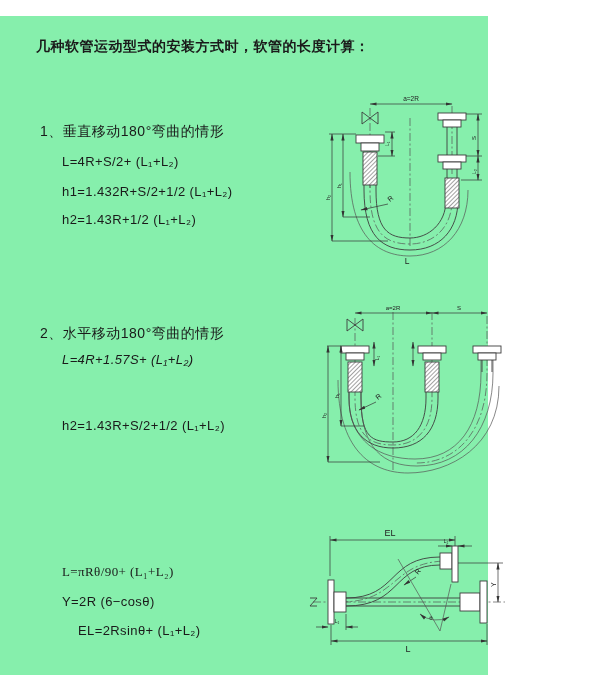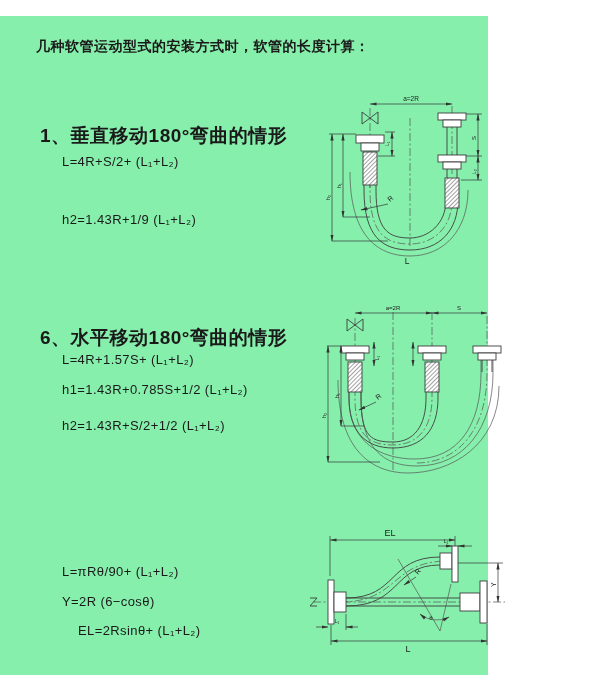--- a/index.html
+++ b/index.html
@@ -1,20 +1,20 @@
 <!DOCTYPE html>
 <html><head>
 <meta charset="utf-8">
 <style>
   * { margin:0; padding:0; box-sizing:border-box; }
   html,body { width:600px; height:675px; background:#ffffff; overflow:hidden;
     font-family:"Liberation Sans","DejaVu Sans",sans-serif; color:#1a1a1a; }
   .page { position:relative; width:488px; height:675px; background:#86efac;margin-top:16px; }
   .title { position:absolute; left:36px; top:22px; font-size:14px; font-weight:700; letter-spacing:0.5px; }
-  .sec-heading { position:absolute; font-size:19px; font-weight:700; letter-spacing:0.5px; }
+  .sec-heading { position:absolute; font-size:14px; font-weight:400; letter-spacing:0.5px; }
   .formula { position:absolute; font-size:13px; font-weight:500; letter-spacing:0.4px; white-space:pre; }
   svg { position:absolute; overflow:visible; }
   svg text { font-family:"Liberation Sans","DejaVu Sans",sans-serif; fill:#222; }
   .ln  { stroke:#3d3d3d; stroke-width:0.9; fill:none; }
   .thin{ stroke:#555;    stroke-width:0.7; fill:none; }
   .dim { stroke:#333;    stroke-width:0.7; fill:none; }
   .cl  { stroke:#555; stroke-width:0.7; fill:none; stroke-dasharray:8 2.5 2 2.5; }
   .fit { stroke:#3d3d3d; stroke-width:0.9; fill:#ffffff; }
   .braid { stroke:#3d3d3d; stroke-width:0.9; fill:url(#hatch); }
 </style>
@@ -35,21 +35,22 @@
       <marker id="arrS" markerWidth="8" markerHeight="6" refX="0.5" refY="2" orient="auto" markerUnits="userSpaceOnUse">
         <path d="M7,0.4 L0,2 L7,3.6 Z" fill="#333"></path>
       </marker>
     </defs>
   </svg>
 
   <div class="title">几种软管运动型式的安装方式时，软管的长度计算：</div>
 
   <div class="sec-heading" style="left:40px; top:107px;">1、垂直移动180°弯曲的情形</div>
   <div class="formula" style="left:62px; top:138px;">L=4R+S/2+ (L₁+L₂)</div>
-  <div class="formula" style="left:62px; top:196px;">h2=1.43R+1/9 (L₁+L₂)</div>
+  <div class="formula" style="left:62px; top:168px;">h1=1.432R+S/2+1/2 (L₁+L₂)</div>
+  <div class="formula" style="left:62px; top:196px;">h2=1.43R+1/2 (L₁+L₂)</div>
 
   <svg style="left:300px; top:72px;" width="295" height="186" viewBox="0 0 295 186">
 
     <path class="cl" d="M70,20 V100"></path>
     <path class="cl" d="M110,30 V158"></path>
     <path class="cl" d="M152,18 V88"></path>
 
     <g>
       <path class="ln" d="M64,64 V102 C64,148 82,162 110,162 C140,162 158,142 158,112 V90"></path>
       <path class="ln" d="M76,64 V102 C76,142 88,150 110,150 C128,150 146,136 146,112 V90"></path>
@@ -106,23 +107,22 @@
     </g>
 
     <g>
       <line class="dim" x1="88" y1="116" x2="61" y2="122" marker-end="url(#arrE)"></line>
       <text transform="translate(90,114) rotate(-40)" font-size="7">R</text>
     </g>
 
     <text x="107" y="176" font-size="8.5" text-anchor="middle">L</text>
   </svg>
 
-  <div class="sec-heading" style="left:40px; top:309px;">6、水平移动180°弯曲的情形</div>
-  <div class="formula" style="left:62px; top:336px;">L=4R+1.57S+ (L₁+L₂)</div>
-  <div class="formula" style="left:62px; top:366px;">h1=1.43R+0.785S+1/2 (L₁+L₂)</div>
+  <div class="sec-heading" style="left:40px; top:309px;">2、水平移动180°弯曲的情形</div>
+  <div class="formula" style="left:62px; top:336px;font-style:italic;">L=4R+1.57S+ (L₁+L₂)</div>
   <div class="formula" style="left:62px; top:402px;">h2=1.43R+S/2+1/2 (L₁+L₂)</div>
 
   <svg style="left:300px; top:282px;" width="295" height="180" viewBox="0 0 295 180">
 
     <path class="cl" d="M55,20 V60"></path>
     <path class="cl" d="M93,14 V172"></path>
     <path class="cl" d="M132,14 V60"></path>
     <path class="cl" d="M187,18 V60"></path>
 
     <g>
@@ -178,21 +178,21 @@
       <text transform="translate(39,100) rotate(-90)" font-size="5.5">h₁</text>
       <text transform="translate(26,120) rotate(-90)" font-size="5.5">h₂</text>
     </g>
 
     <g>
       <line class="dim" x1="76" y1="104" x2="59" y2="112" marker-end="url(#arrE)"></line>
       <text transform="translate(78,102) rotate(-40)" font-size="7">R</text>
     </g>
   </svg>
 
-  <div class="formula" style="left:62px; top:548px;">L=πRθ/90+ (L₁+L₂)</div>
+  <div class="formula" style="left:62px; top:548px;font-family:Liberation Serif, serif;">L=πRθ/90+ (L₁+L₂)</div>
   <div class="formula" style="left:62px; top:578px;">Y=2R (6−cosθ)</div>
   <div class="formula" style="left:78px; top:607px;">EL=2Rsinθ+ (L₁+L₂)</div>
 
   <svg style="left:300px; top:505px;" width="300" height="145" viewBox="0 0 300 145">
 
     <path class="cl" d="M13,81 H205"></path>
     <path class="ln" d="M10,77 H17 L10,85 H17"></path>
 
     <g>
       <path class="ln" d="M46,77 H160 M46,85 H160"></path>

